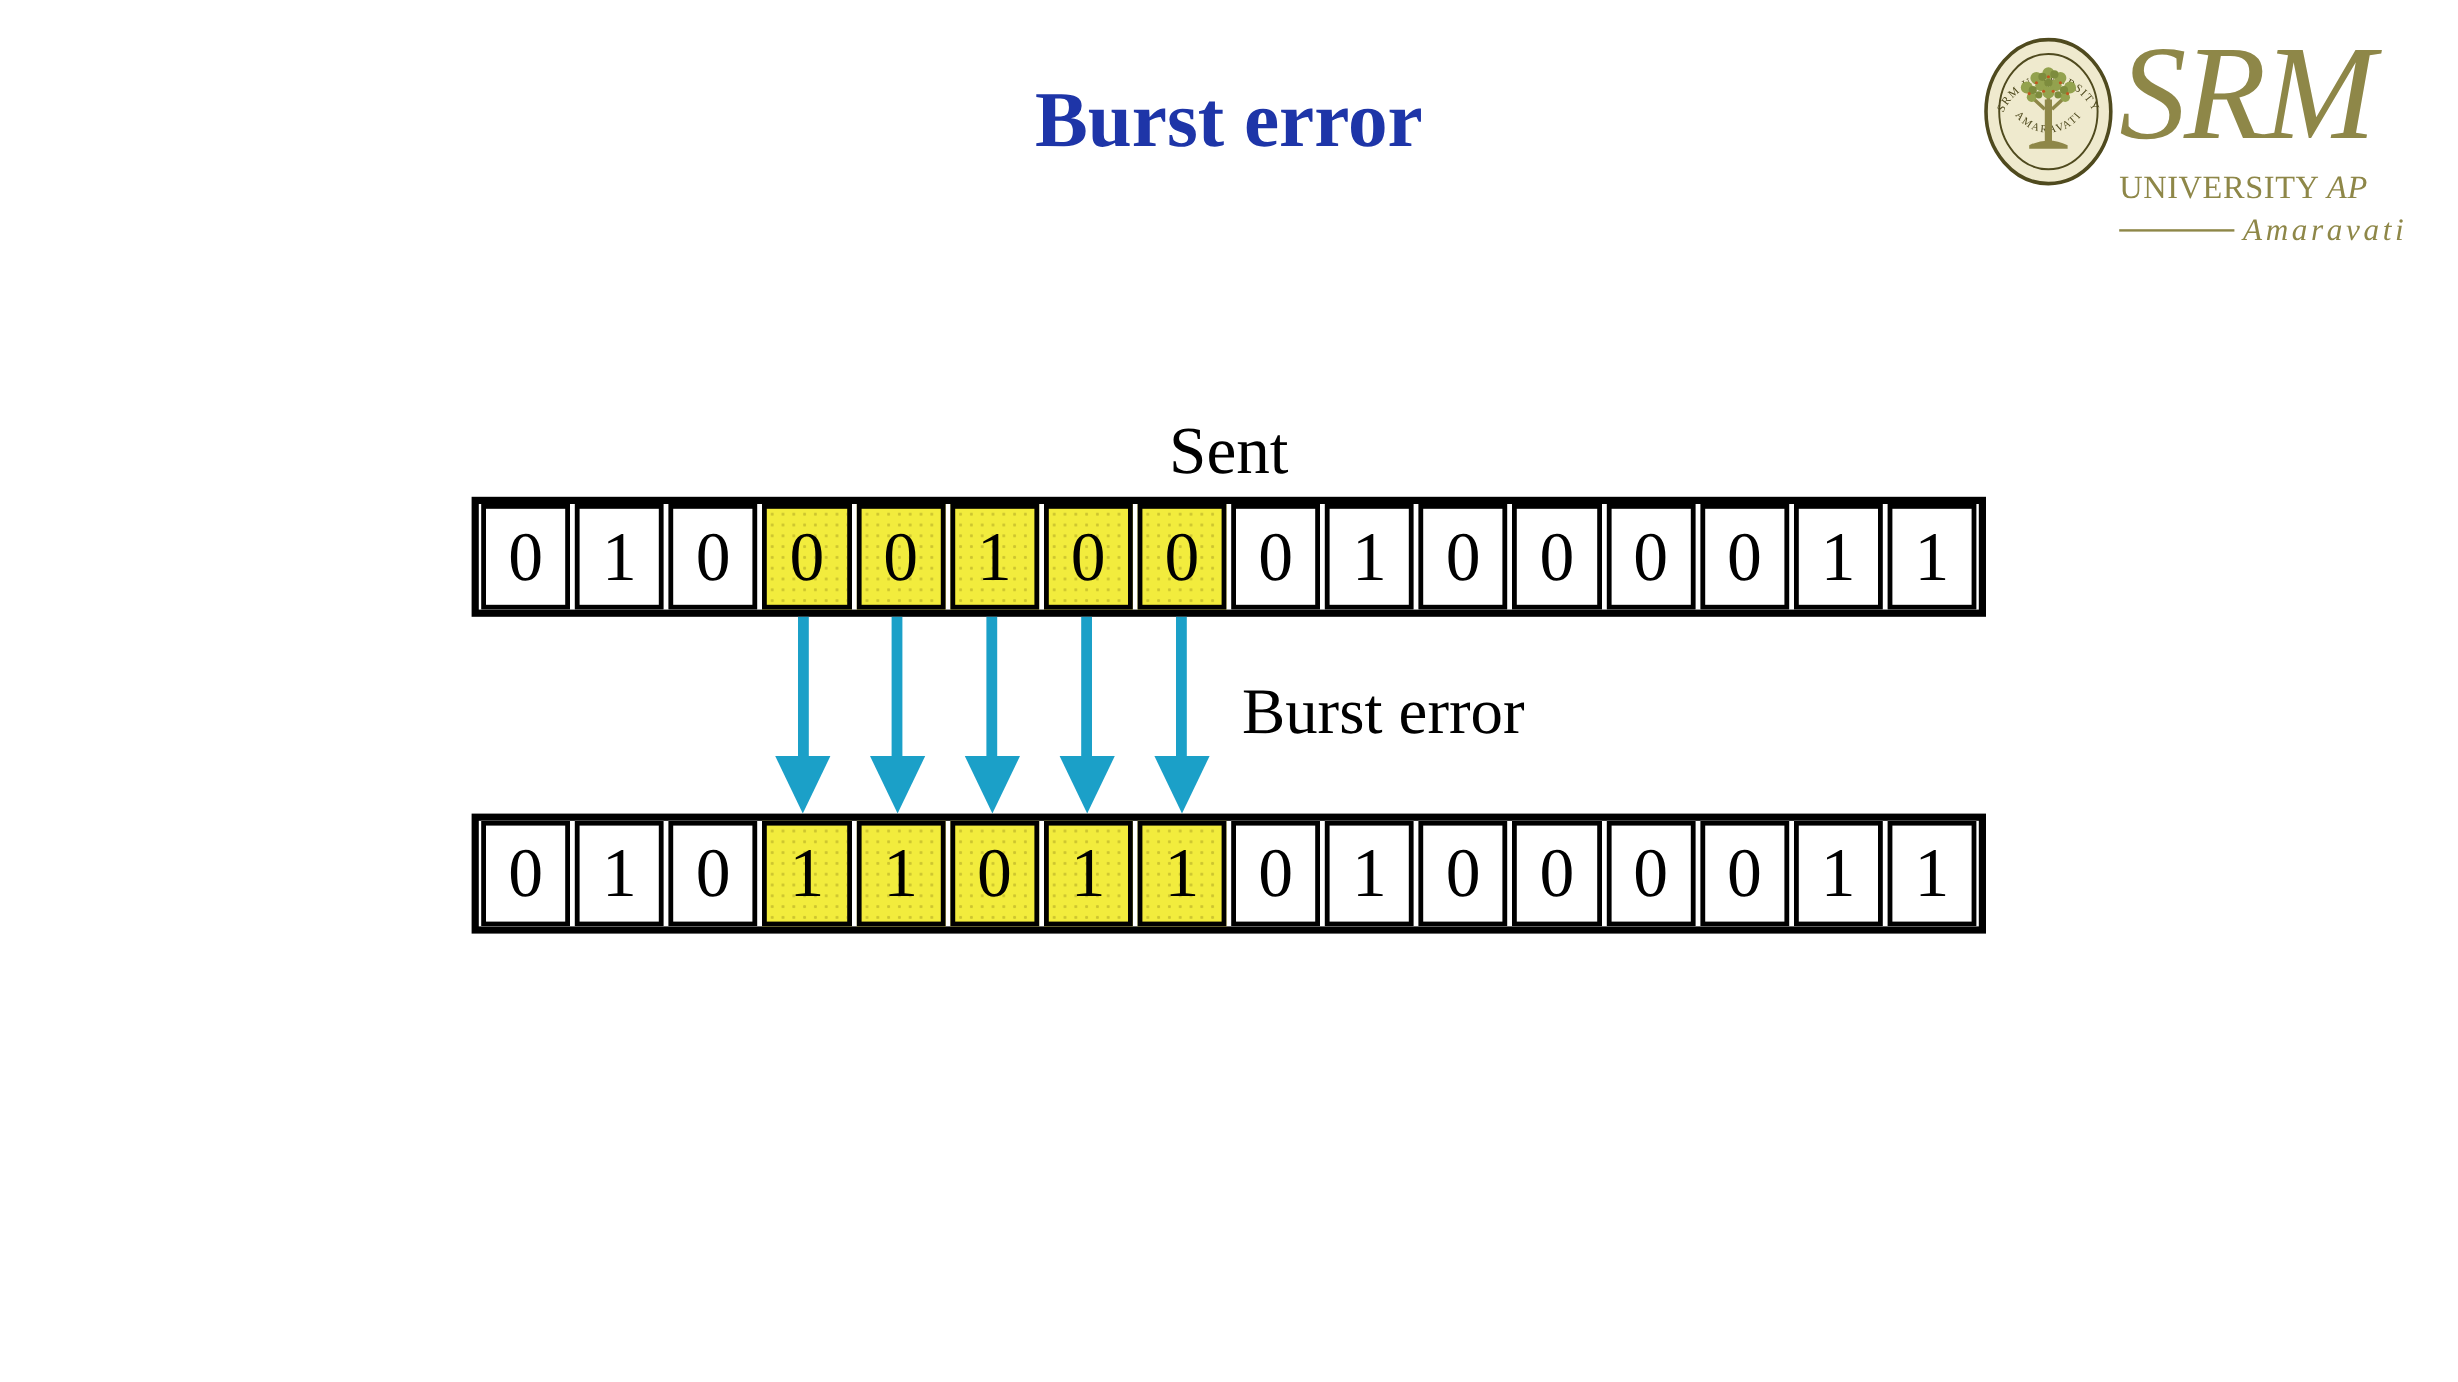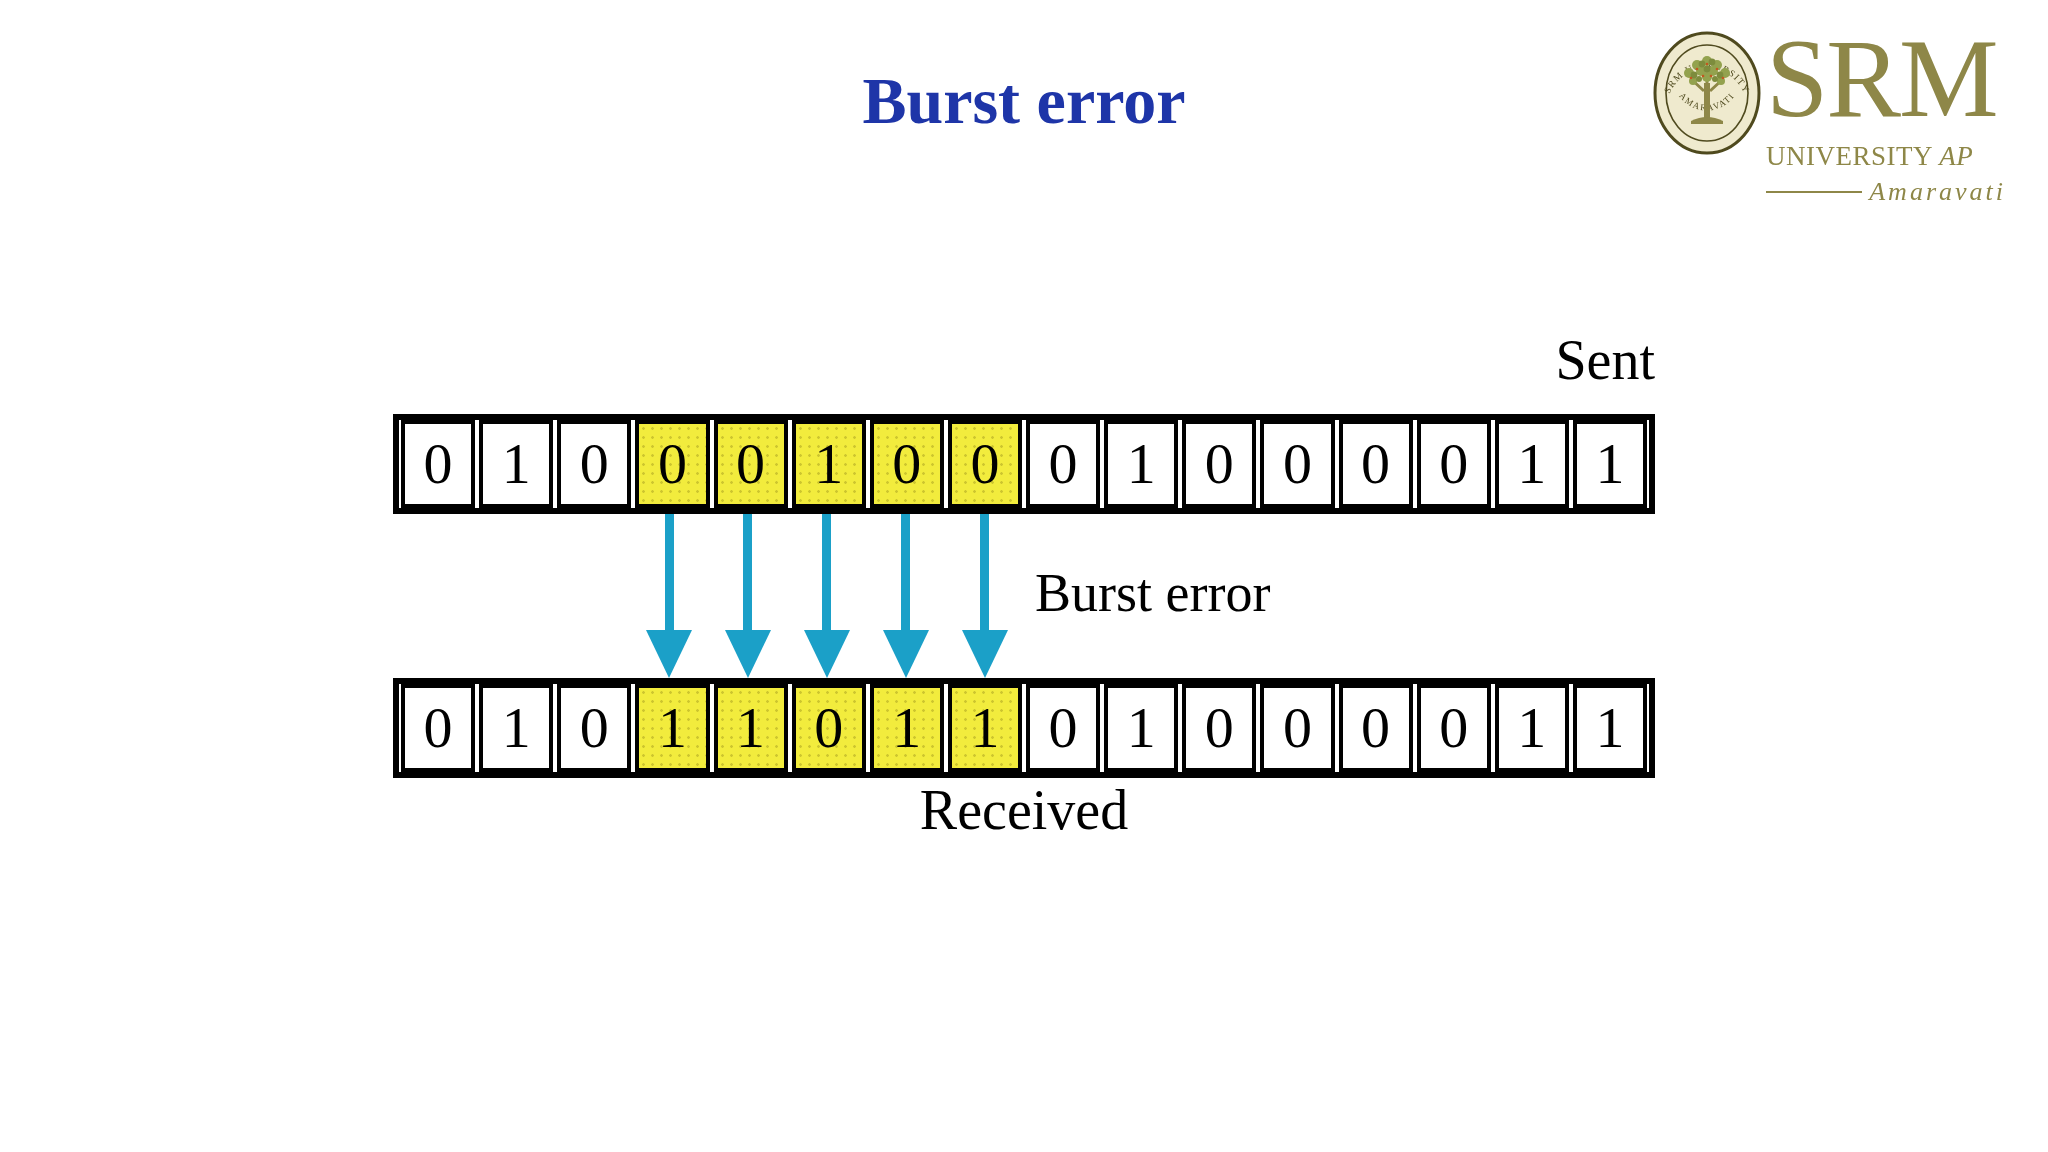--- a/index.html
+++ b/index.html
@@ -10,32 +10,32 @@
   
   .title {
     position:absolute; left:0; right:0; top:68px;
     text-align:center; font-size:66px; font-weight:bold;
     color:var(--title-color,#1e35a8); line-height:1;
   }
   
   .logo { position:absolute; left:1653px; top:31px; display:flex; align-items:flex-start; }
   .seal-svg { width:108px; height:124px; display:block; }
   .logo-right { margin-left:5px; width:240px; color:var(--logo-color,#8e8748); }
-  .logo-srm  { font-size:112px; line-height:0.84; letter-spacing:-2px; font-weight:normal; }
+  .logo-srm  { font-size:112px; line-height:0.84; letter-spacing:-2px; font-weight:normal;font-style:italic; }
   .logo-univ { font-size:27px; letter-spacing:0.5px; margin-top:16px; white-space:nowrap; }
   .logo-univ .ap { font-style:italic; }
   .logo-city { display:flex; align-items:center; margin-top:5px; font-size:26px;
                font-style:italic; letter-spacing:3px; }
   .logo-rule { flex:1; height:2px; background:var(--logo-color,#8e8748); margin-right:7px; }
   
   .row-label {
     position:absolute; left:393px; width:1262px; text-align:center;
     font-size:56px; color:#000; line-height:1;
   }
-  .sent-label { top:332px;text-align:right; }
+  .sent-label { top:348px; }
   .received-label { top:782px; }
   .bit-row {
     position:absolute; left:393px; width:1262px; height:100px;
     border:6px solid #000; background:#fff; display:flex; box-sizing:border-box;
   }
   .sent-row { top:414px; }
   .received-row { top:678px; }
   .bit-cell {
     flex:1 1 0; margin:0 2px; border:4px solid #000; background:#fff;
     display:flex; align-items:center; justify-content:center;
@@ -187,15 +187,14 @@
       <div class="bit-cell">0</div>
       <div class="bit-cell">1</div>
       <div class="bit-cell">0</div>
       <div class="bit-cell">0</div>
       <div class="bit-cell">0</div>
       <div class="bit-cell">0</div>
       <div class="bit-cell">1</div>
       <div class="bit-cell">1</div>
     </div>
 
-  <div class="row-label received-label">Received</div>
 
 </div>
 
 </body></html>

